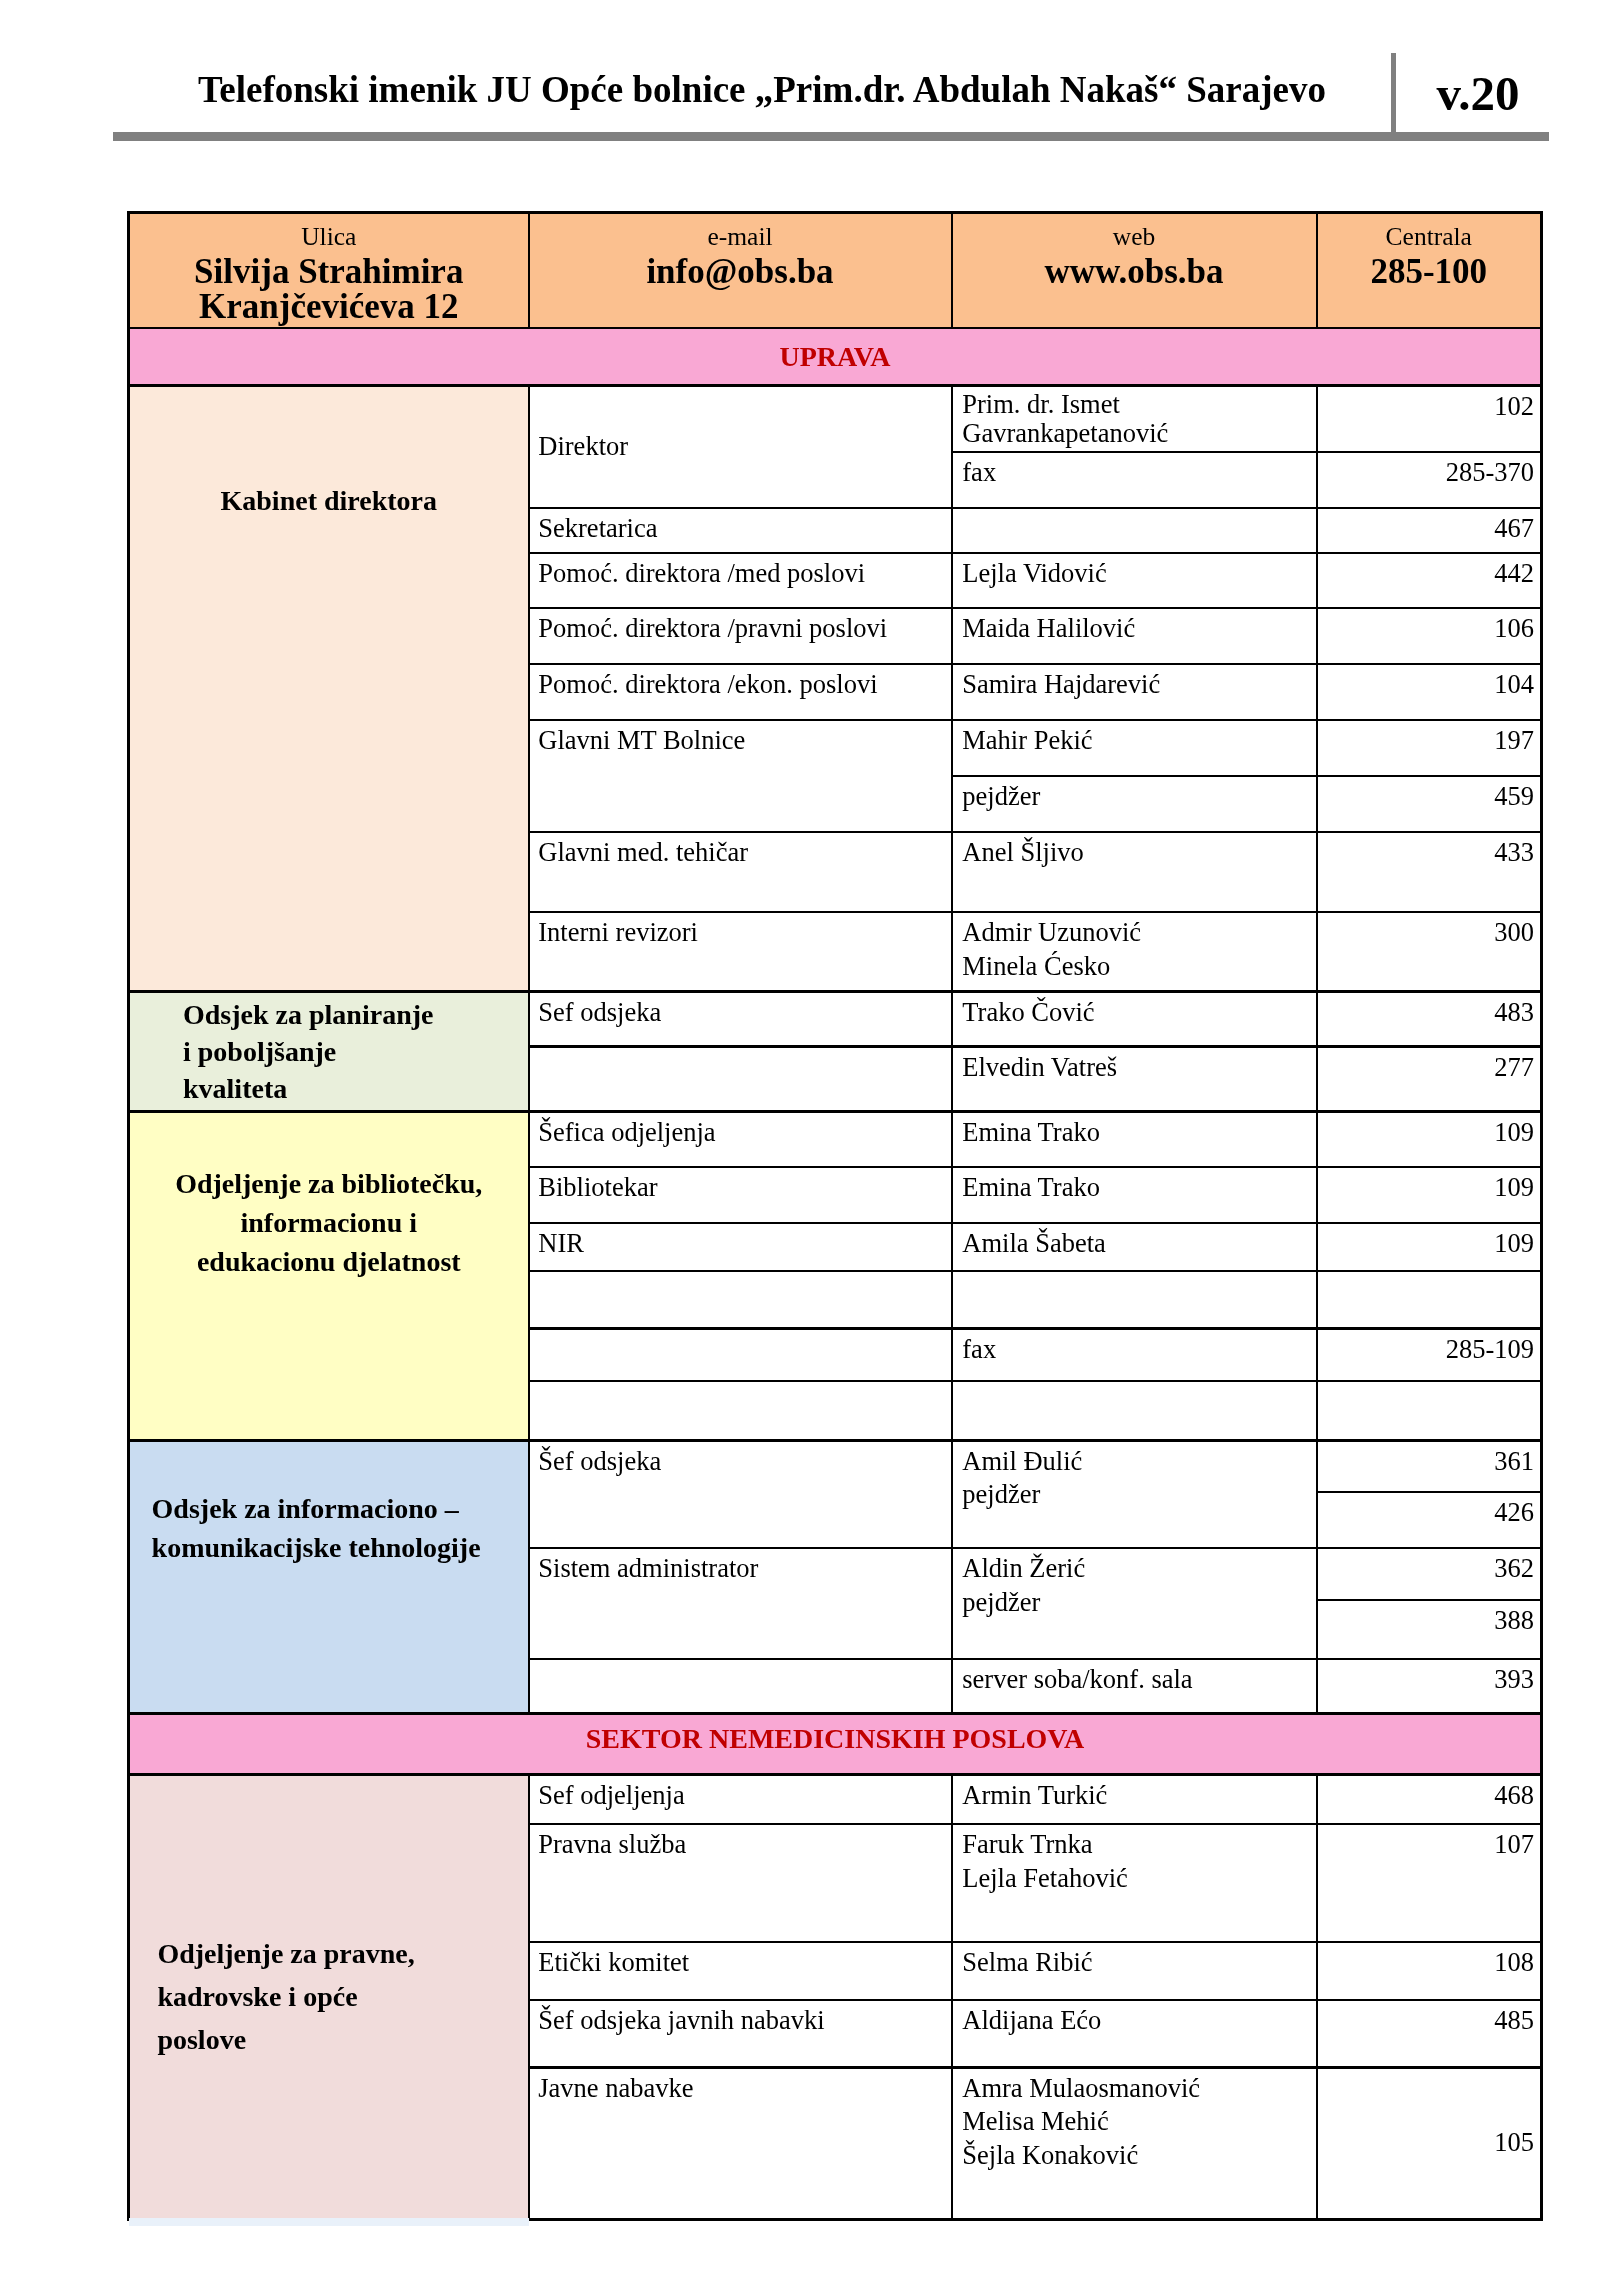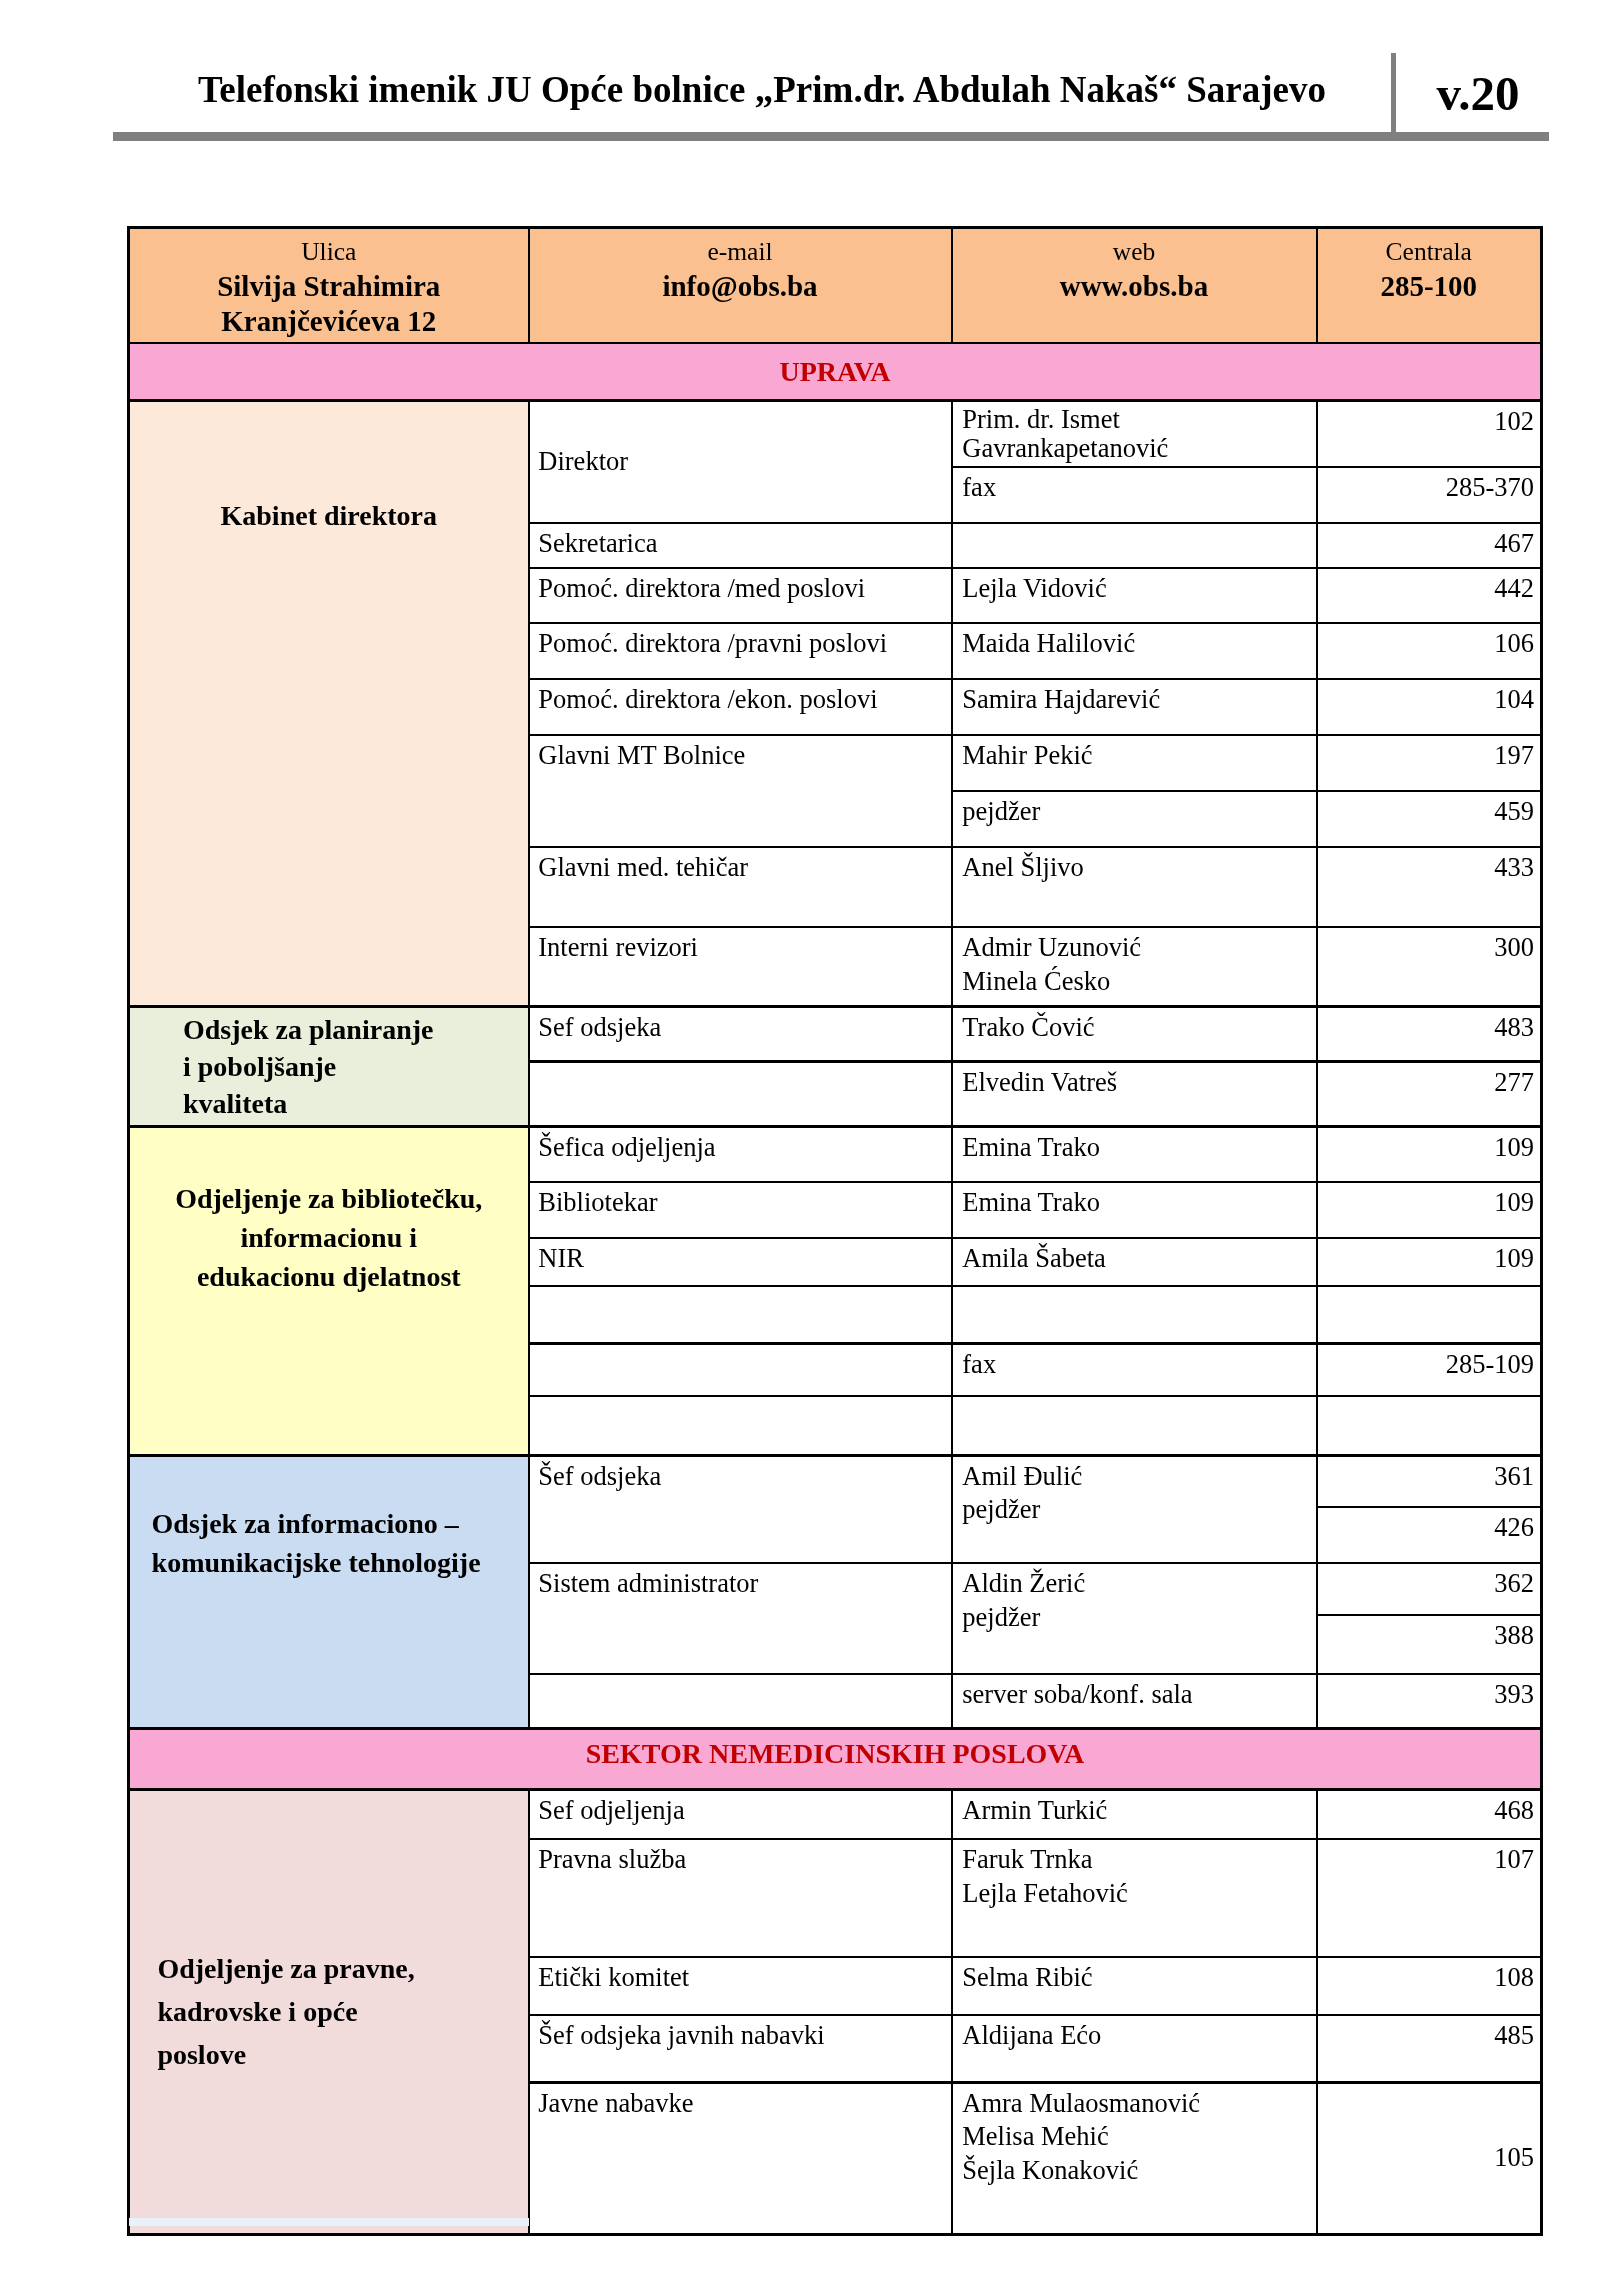--- a/index.html
+++ b/index.html
@@ -14,37 +14,37 @@
   }
   .v-bar{position:absolute;left:1391px;top:53px;width:4.9px;height:82px;background:#808080;}
   .version{
     position:absolute;left:1402px;top:65px;width:152px;
     text-align:center;font-size:49px;font-weight:bold;
   }
   .h-rule{position:absolute;left:113px;top:132px;width:1436px;height:8.8px;background:#808080;}
 
   
   table.dir{
-    position:absolute;left:127px;top:226px;width:1413px;
+    position:absolute;left:127px;top:211px;width:1413px;
     border-collapse:collapse;table-layout:fixed;
     border:3.9px solid #000;
   }
   td{
     border:2px solid #000;vertical-align:top;
     font-size:26.5px;line-height:1.28;padding:2.9px 5.9px;
     overflow:hidden;
   }
   tr.thick > td{border-top-width:3.9px;}
   .pre{white-space:pre-line;}
 
   
   td.hd{
     background:#FBC08F;text-align:center;font-size:25.5px;padding-top:4.9px;line-height:35px;
   }
-  td.hd .val{font-weight:bold;font-size:29px;}
+  td.hd .val{font-weight:bold;font-size:35px;}
 
   
   td.banner{
     background:#f9a8d4;color:#C00000;font-weight:bold;
     text-align:center;font-size:28px;
   }
   td.banner.mid{vertical-align:middle;}
   td.banner.top{vertical-align:top;padding-top:5.9px;}
 
   

